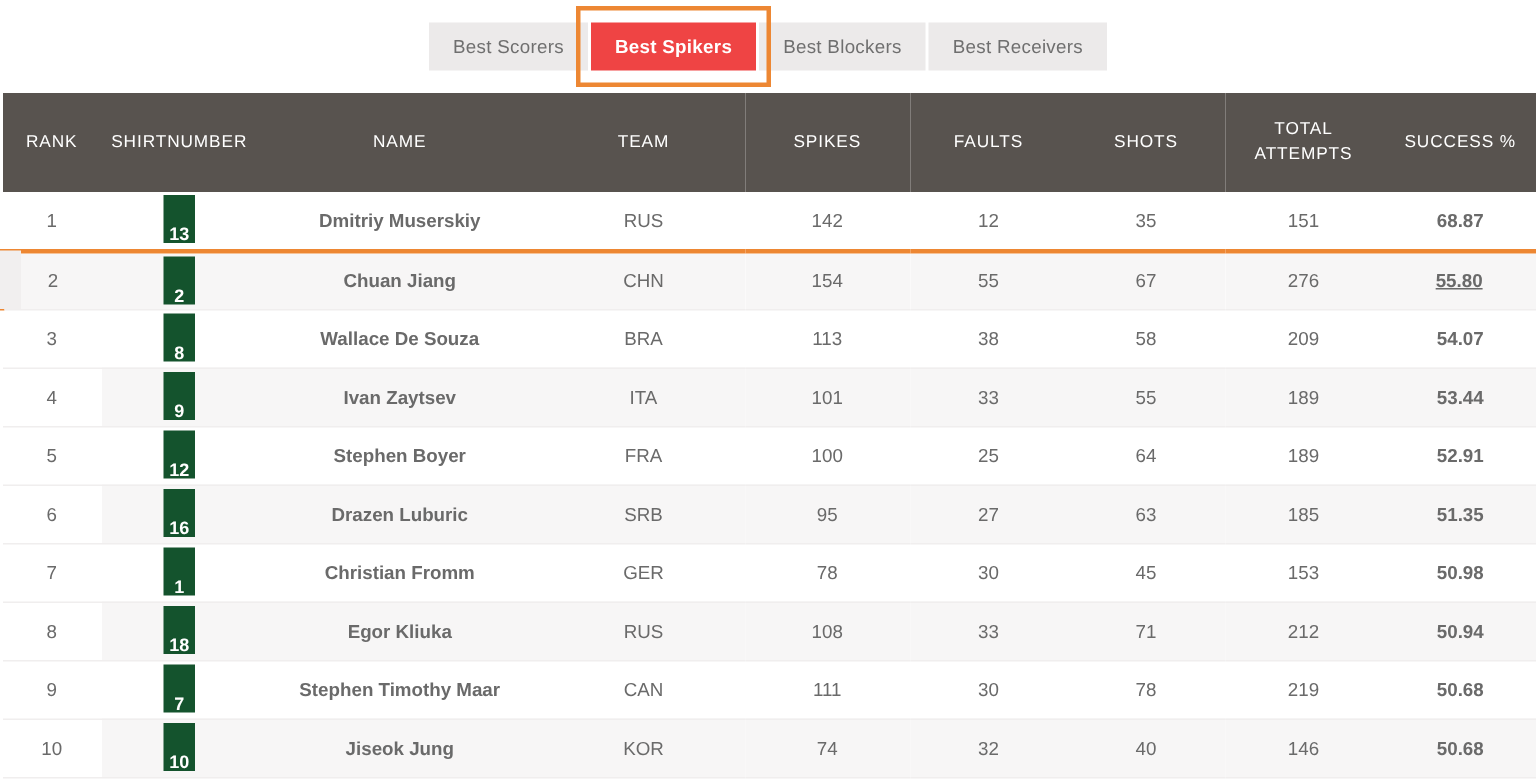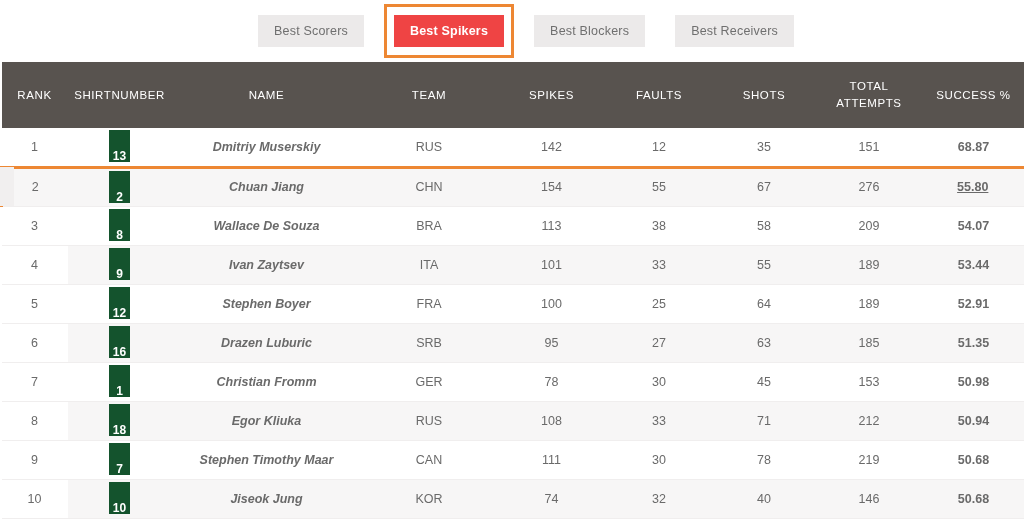--- a/index.html
+++ b/index.html
@@ -30,21 +30,20 @@
     color: #6f6f6f;
     font-size: 12.5px;
     letter-spacing: .2px;
     height: 32px;
     line-height: 32px;
     padding: 0 16px;
     white-space: nowrap;
     text-align: right;
     cursor: pointer;
     position: relative;
-    margin-left: 28px;
   }
   .tab.active {
     background: #ef4444;
     color: #ffffff;
     font-weight: bold;
     z-index: 3;
   }
   .tab.active::after {
     content: "";
     position: absolute;
@@ -97,21 +96,20 @@
 
   td.rank-cell {
     color: #f96d52;
     font-size: 21px;
     font-weight: normal;
   }
   td.name-cell {
     color: #4a4a4a;
     font-weight: bold;
     font-size: 12.5px;
-    font-style: italic;
   }
   td.succ-cell {
     color: #4a4a4a;
     font-weight: bold;
     font-size: 12.5px;
     padding-right: 14px;
     text-align: right;
     margin-top: 41px;
   }
   th.th-succ { padding-right: 14px; text-align: center; }

